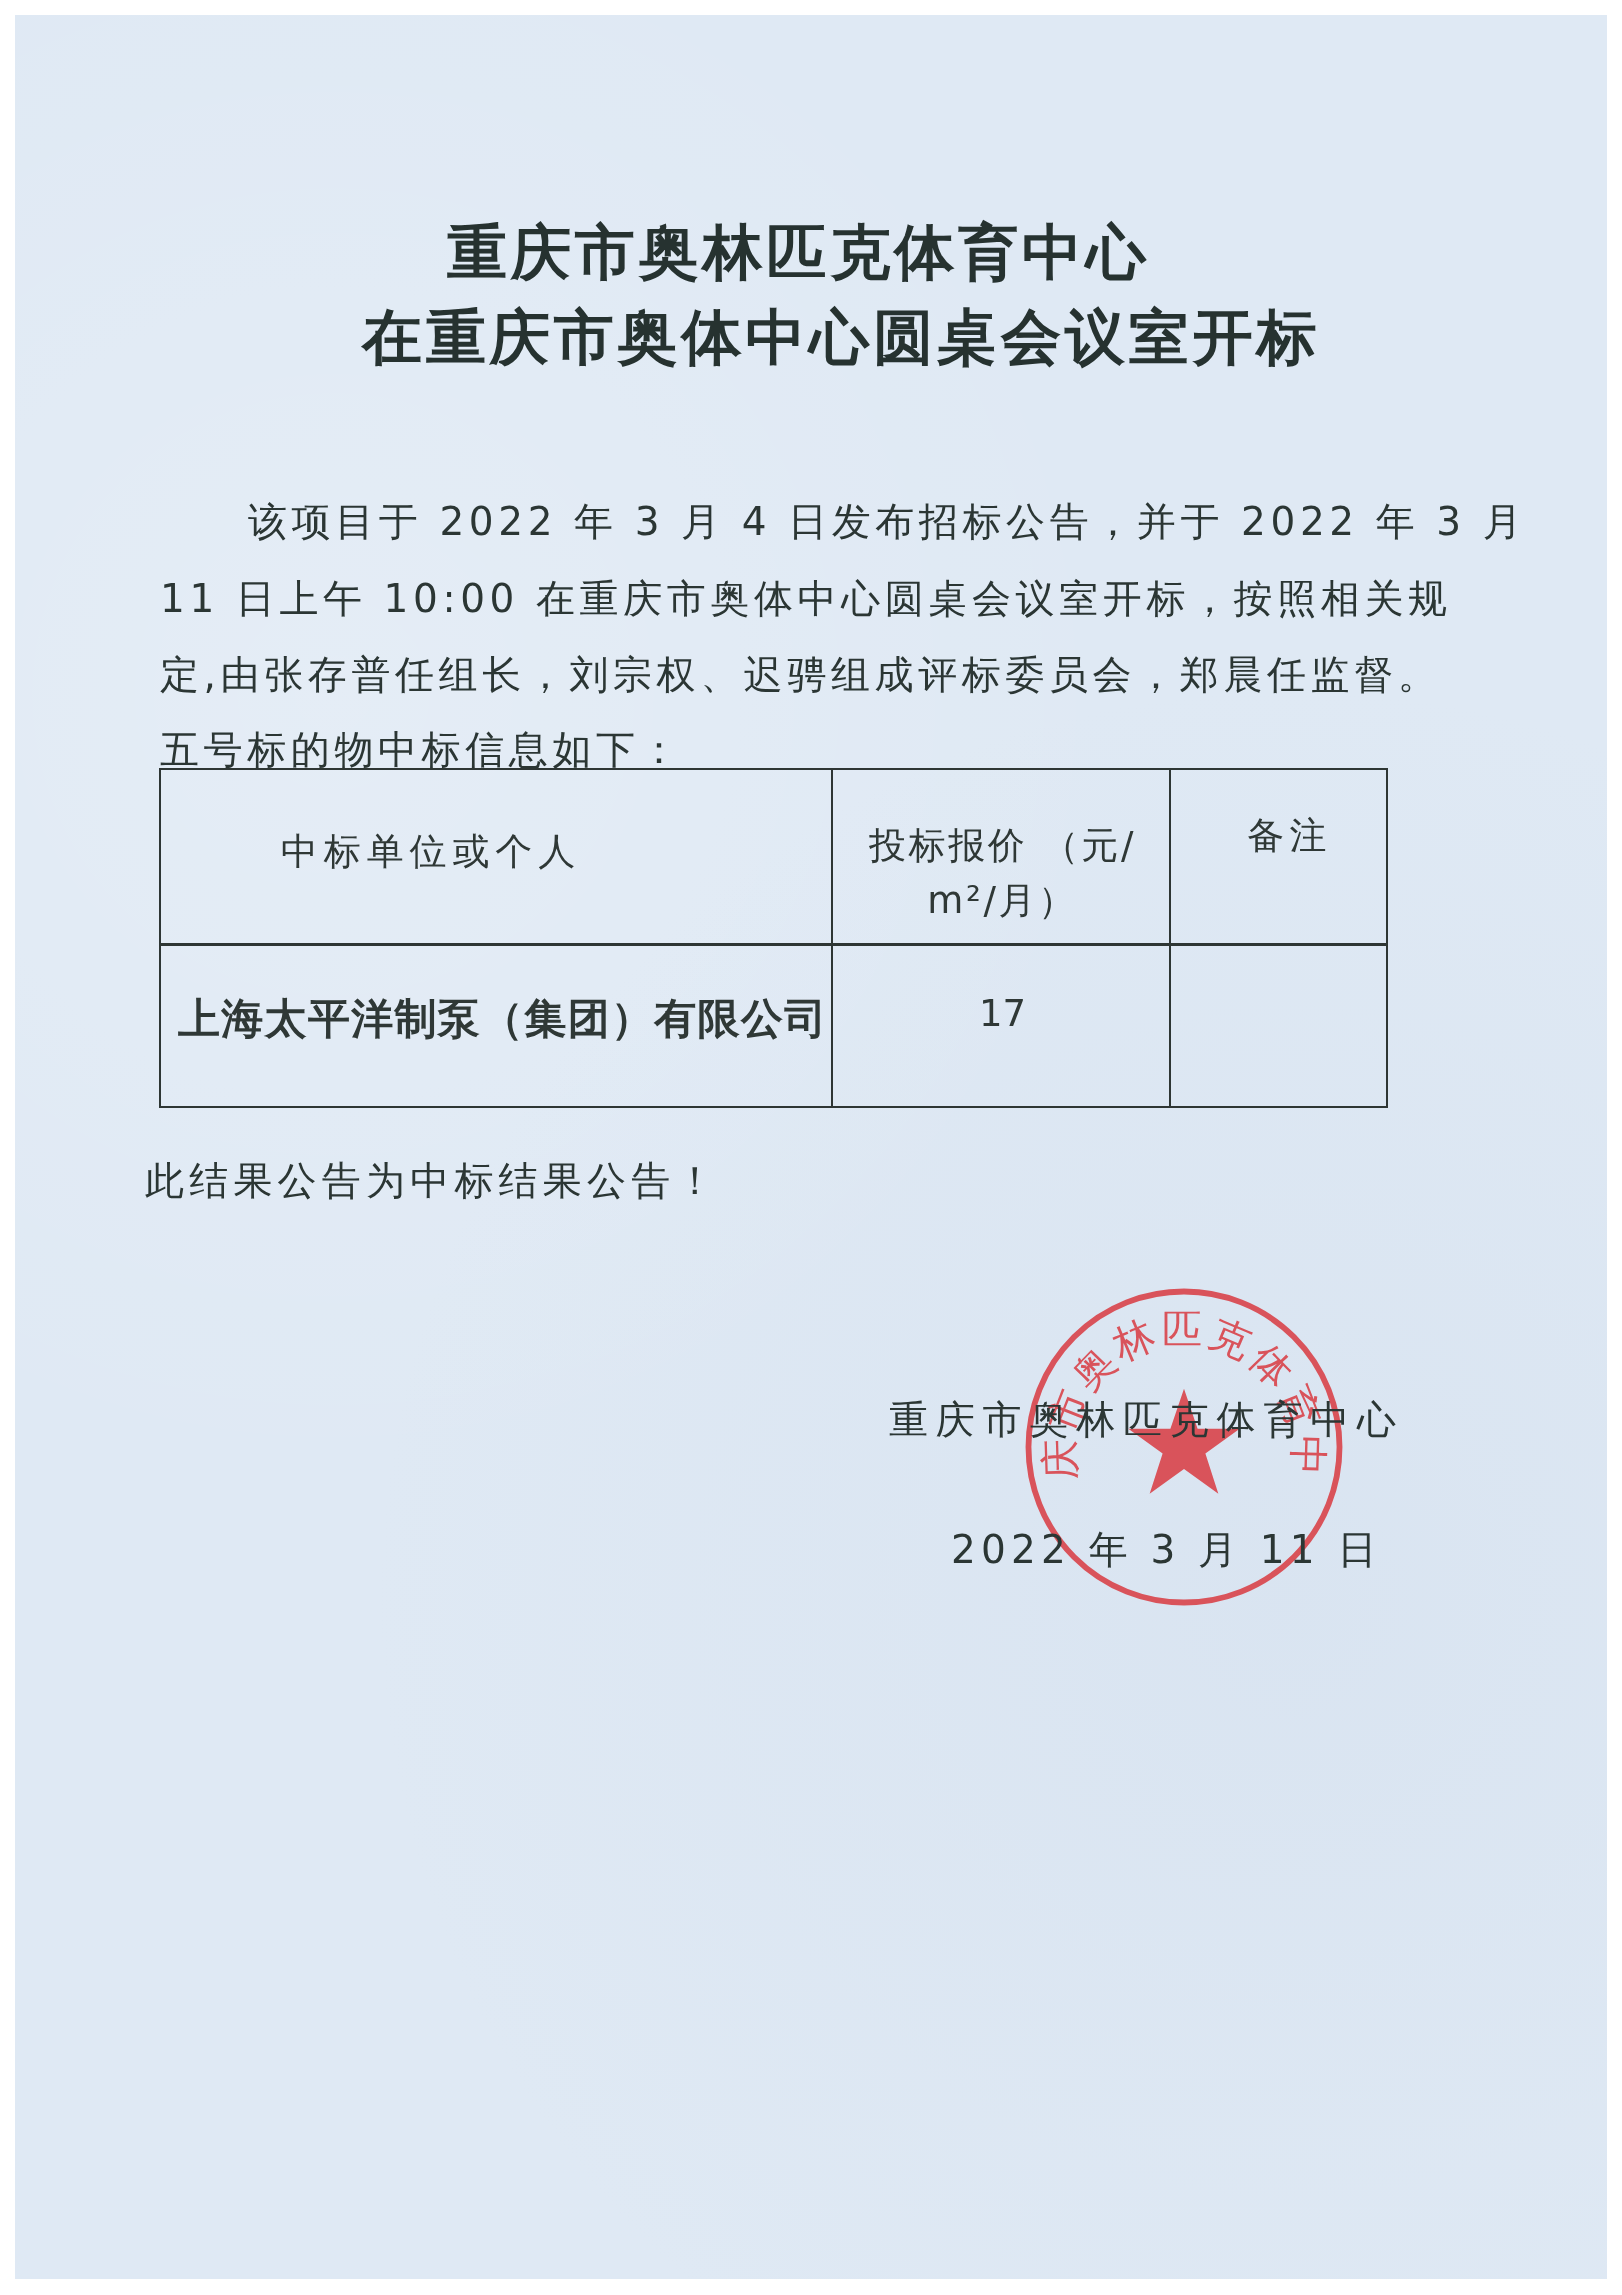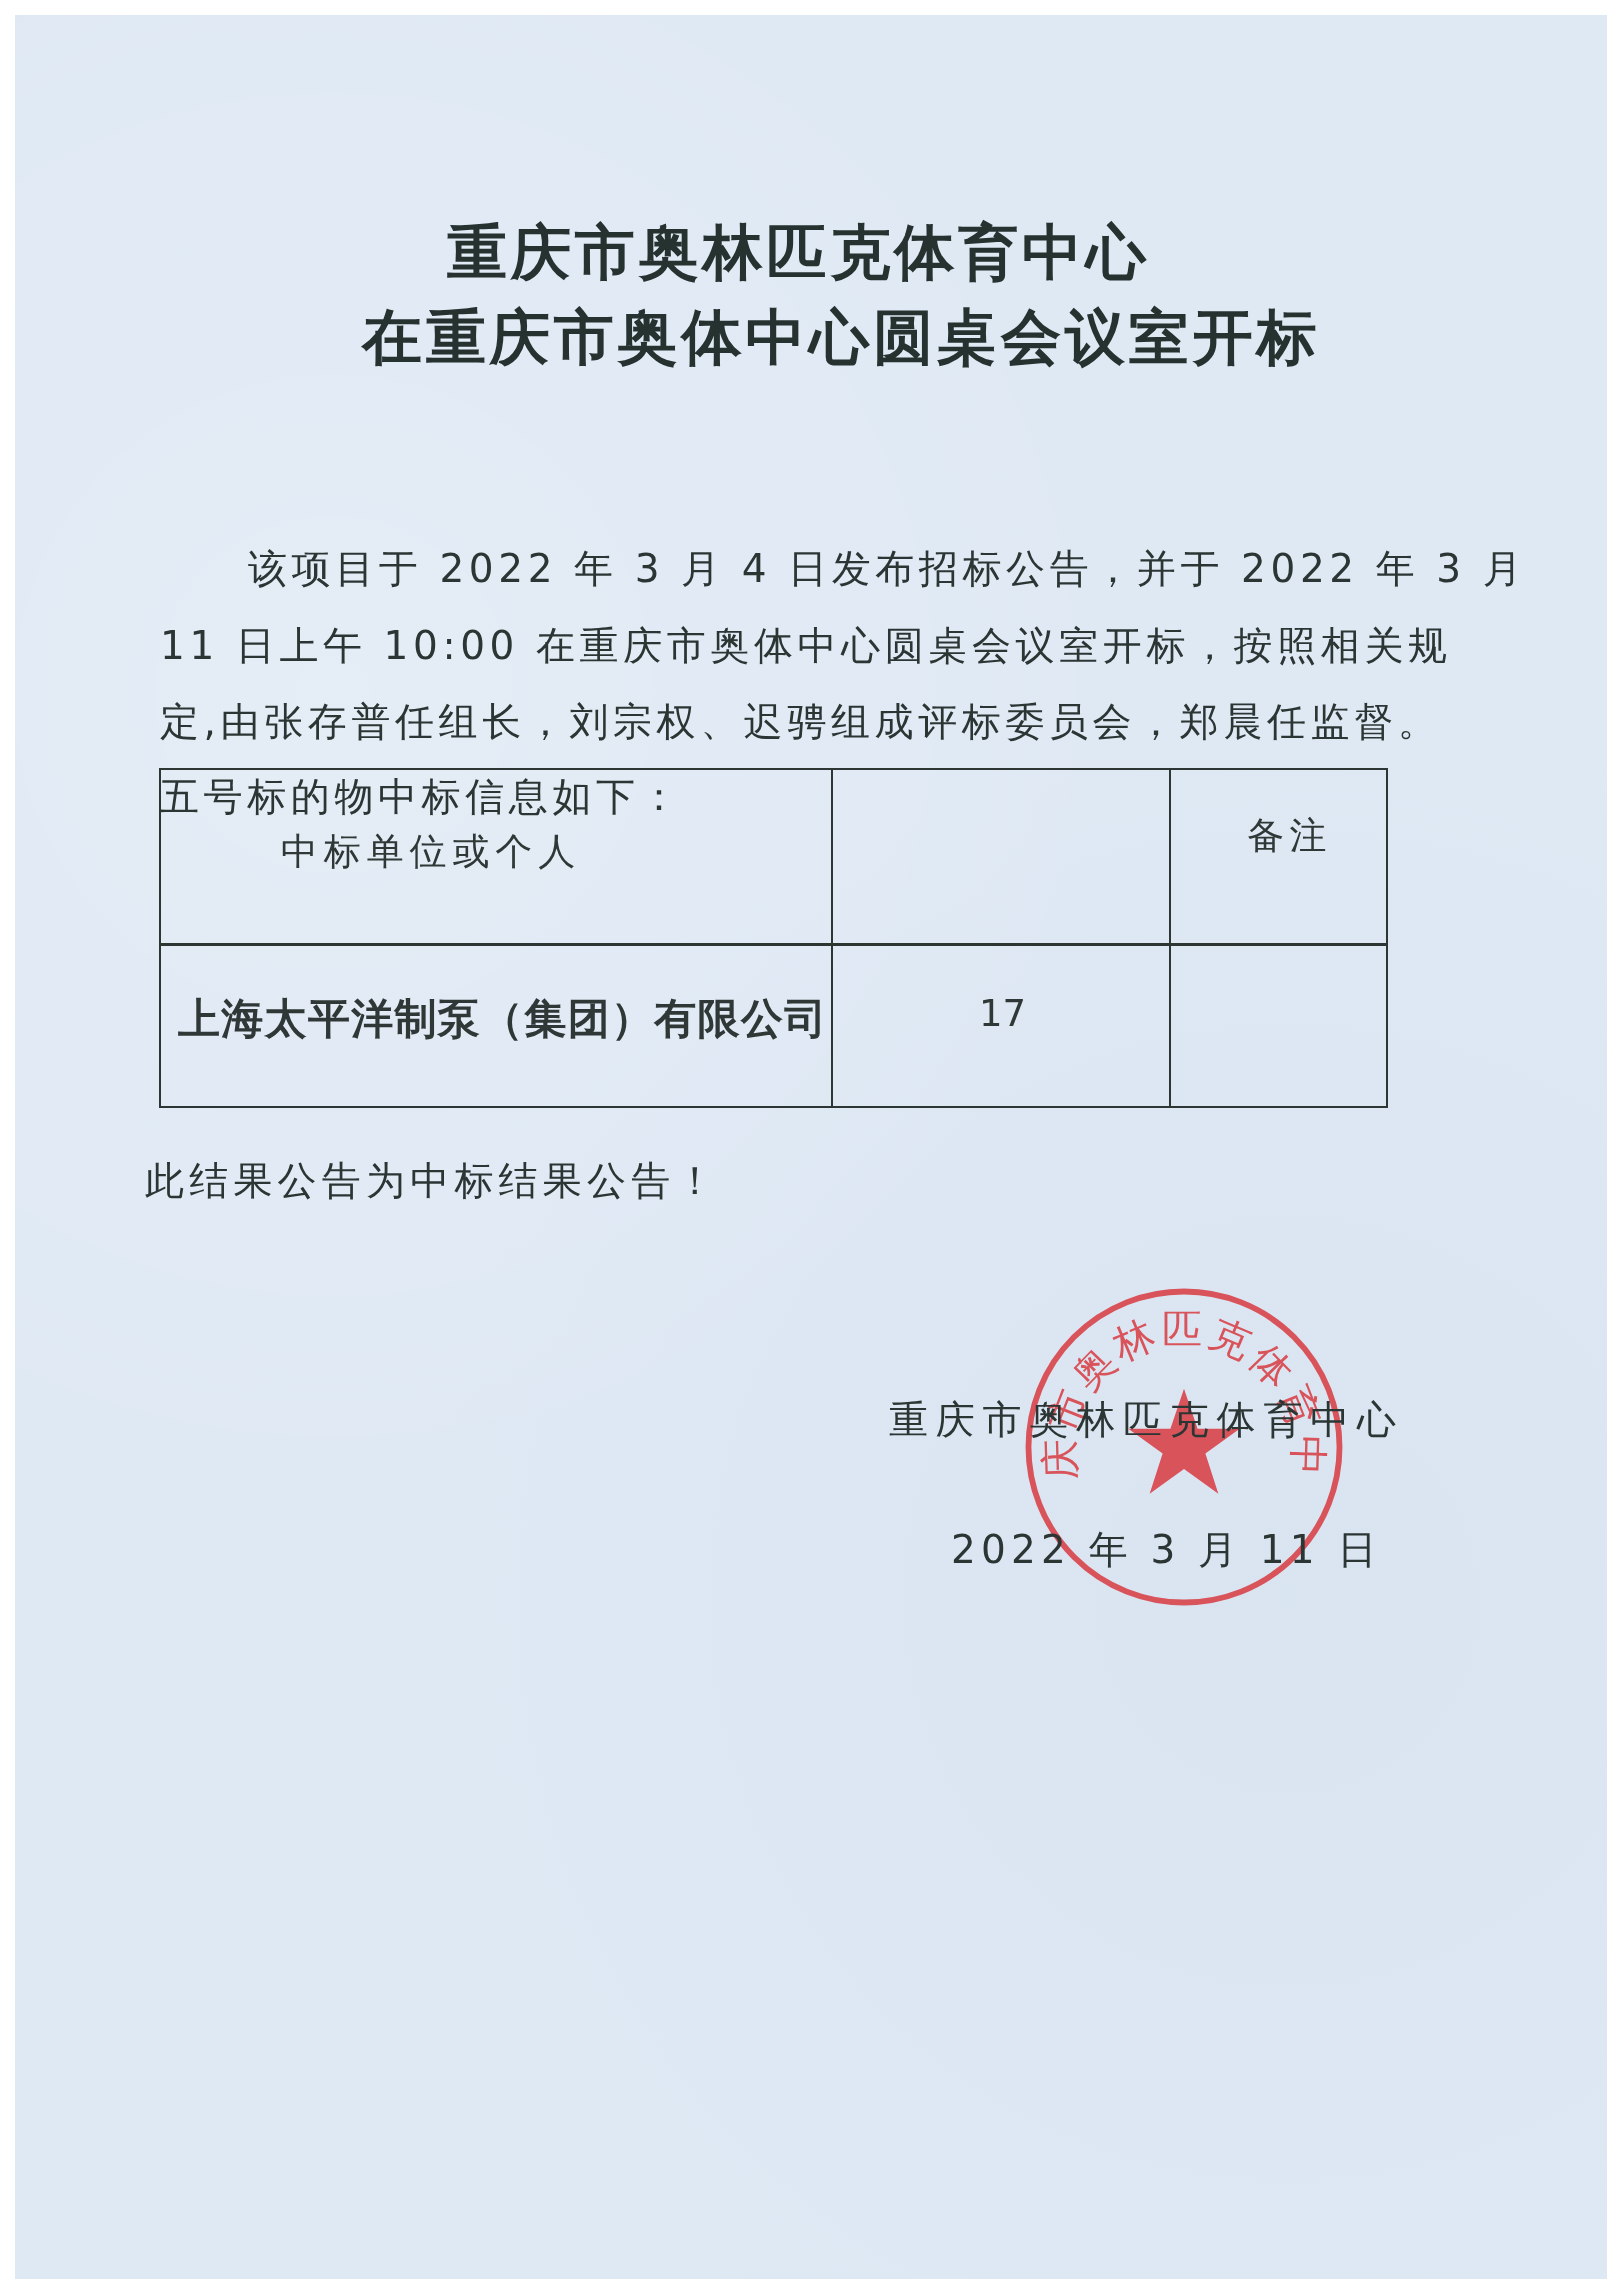--- a/index.html
+++ b/index.html
@@ -40,21 +40,20 @@
     .title-1 { left: 432px; top: 207px; }
     .title-2 { left: 347px; top: 292px; }
 
     
     .body-line {
       font-family: "DejaVu Sans", "Liberation Sans", sans-serif;
       font-size: 39px;
       line-height: 1;
       letter-spacing: 4.6px;
       color: #2b3634;
-      margin-top: 47px;
     }
     .l1 { left: 233px; top: 487px; }
     .l2 { left: 145px; top: 564px; }
     .l3 { left: 145px; top: 640px; }
     .l4 { left: 145px; top: 715px; }
 
     
     .bid-table {
       position: absolute;
       left: 159px;
@@ -158,20 +157,24 @@
   <div class="abs body-line l4">五号标的物中标信息如下：</div>
 
 </div>
 
 <div class="bid-table">
   <div class="vline" style="left:670px;"></div>
   <div class="vline" style="left:1008px;"></div>
   <div class="hline" style="top:173px;"></div>
 
   <div class="cell-text th-unit">中标单位或个人</div>
+  <div class="cell-text th-price">
+    <span class="sub">投标报价 （元/</span>
+    <span class="sub">m²/月）</span>
+  </div>
   <div class="cell-text th-note">备注</div>
 
   <div class="cell-text td-unit">
     <span>上海太平洋制泵（集团）有限公司</span>
   </div>
   <div class="cell-text td-price">17</div>
   <div class="cell-text td-note"></div>
 </div>
 
 <div class="abs closing">此结果公告为中标结果公告！</div>

